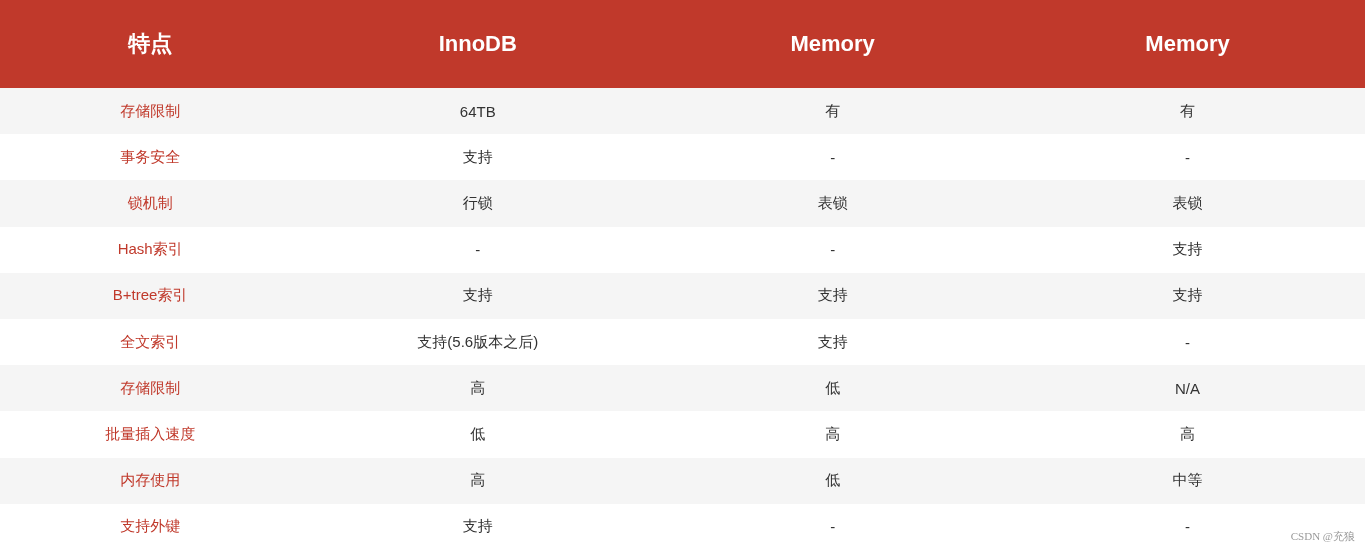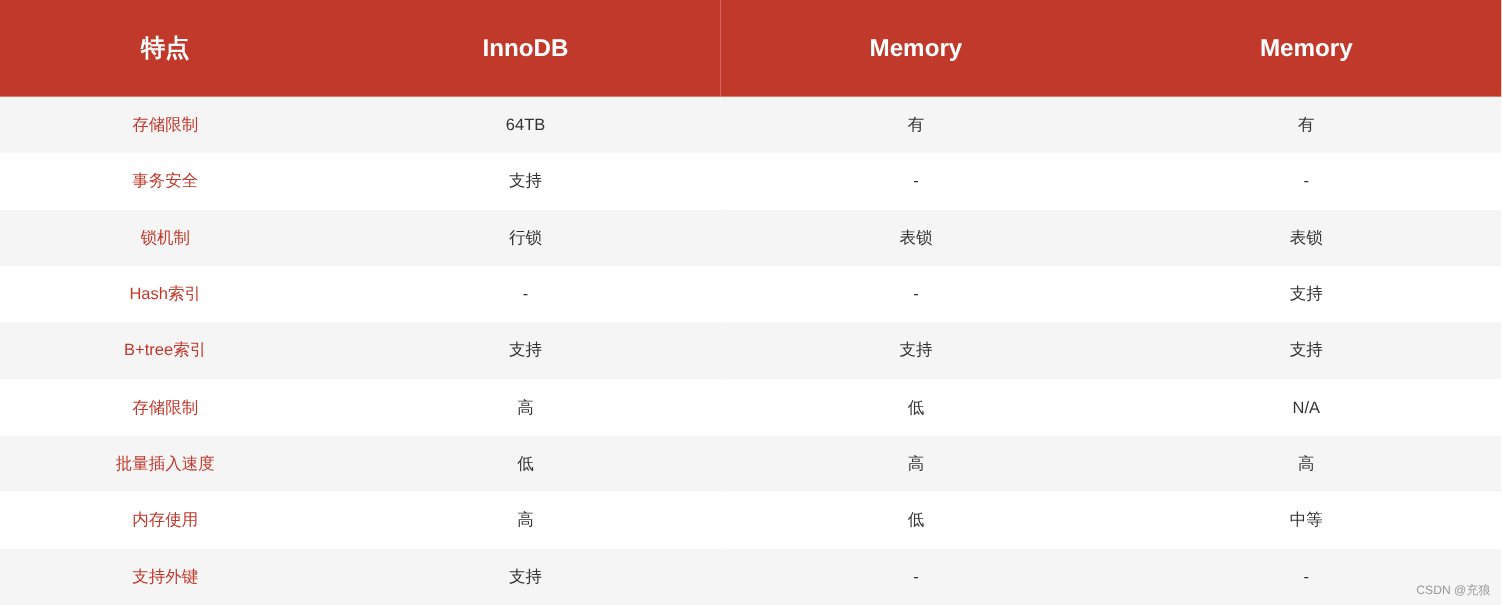--- a/index.html
+++ b/index.html
@@ -84,20 +84,21 @@
       color: #c0392b;
       font-weight: 500;
     }
 
     .watermark {
       position: absolute;
       bottom: 6px;
       right: 10px;
       font-size: 11px;
       color: #999999;
+      font-family: Liberation Serif, serif;
     }
   </style>
 </head>
 <body>
 
 <div class="table-wrapper">
   <table>
     <thead>
       <tr>
         <th>特点</th>
@@ -131,20 +132,26 @@
           <td>-</td>
           <td>支持</td>
         </tr>
         <tr>
           <td>B+tree索引</td>
           <td>支持</td>
           <td>支持</td>
           <td>支持</td>
         </tr>
         <tr>
+          <td>全文索引</td>
+          <td>支持(5.6版本之后)</td>
+          <td>支持</td>
+          <td>-</td>
+        </tr>
+        <tr>
           <td>存储限制</td>
           <td>高</td>
           <td>低</td>
           <td>N/A</td>
         </tr>
         <tr>
           <td>批量插入速度</td>
           <td>低</td>
           <td>高</td>
           <td>高</td>

